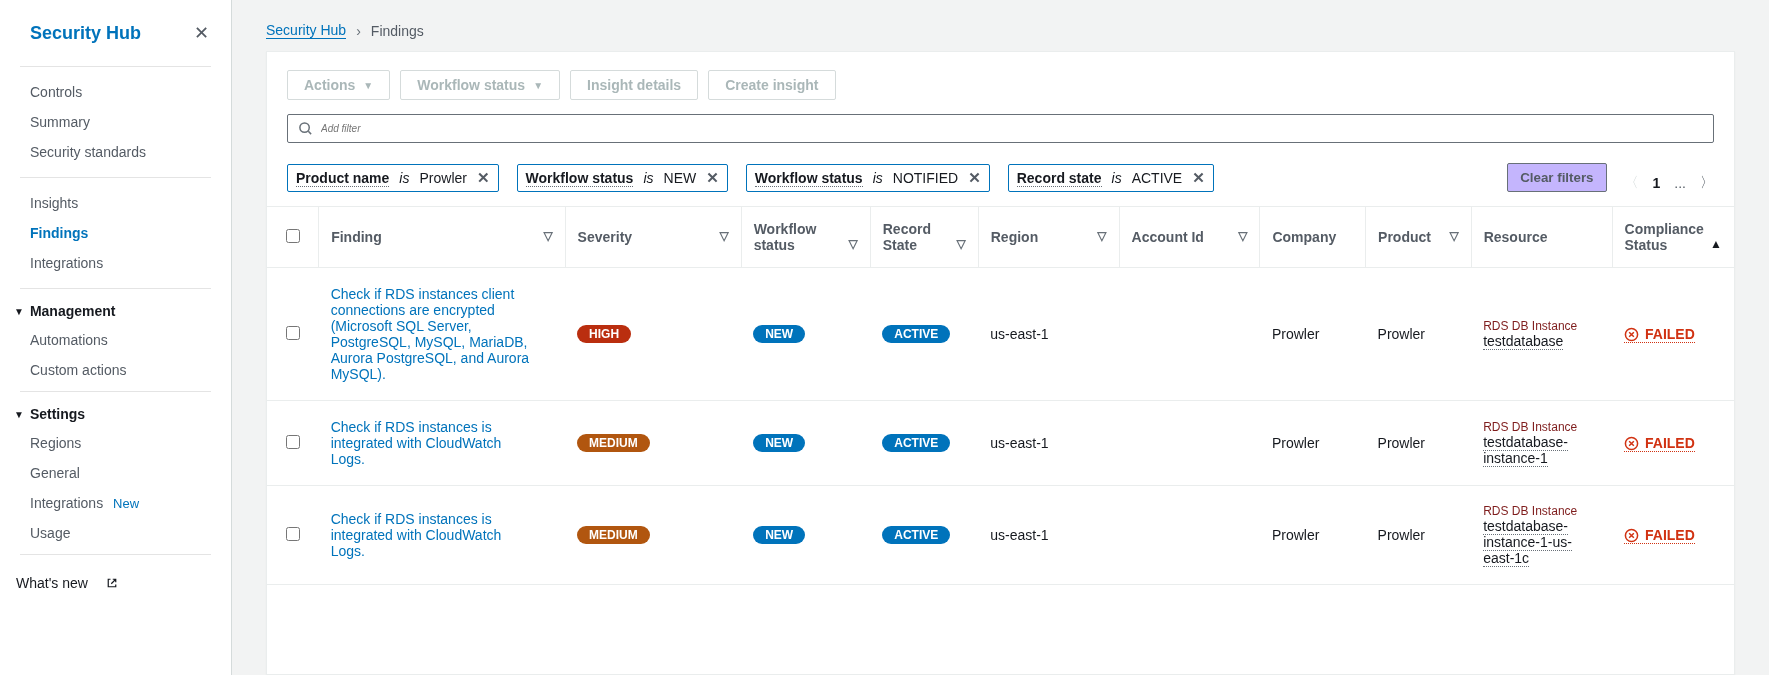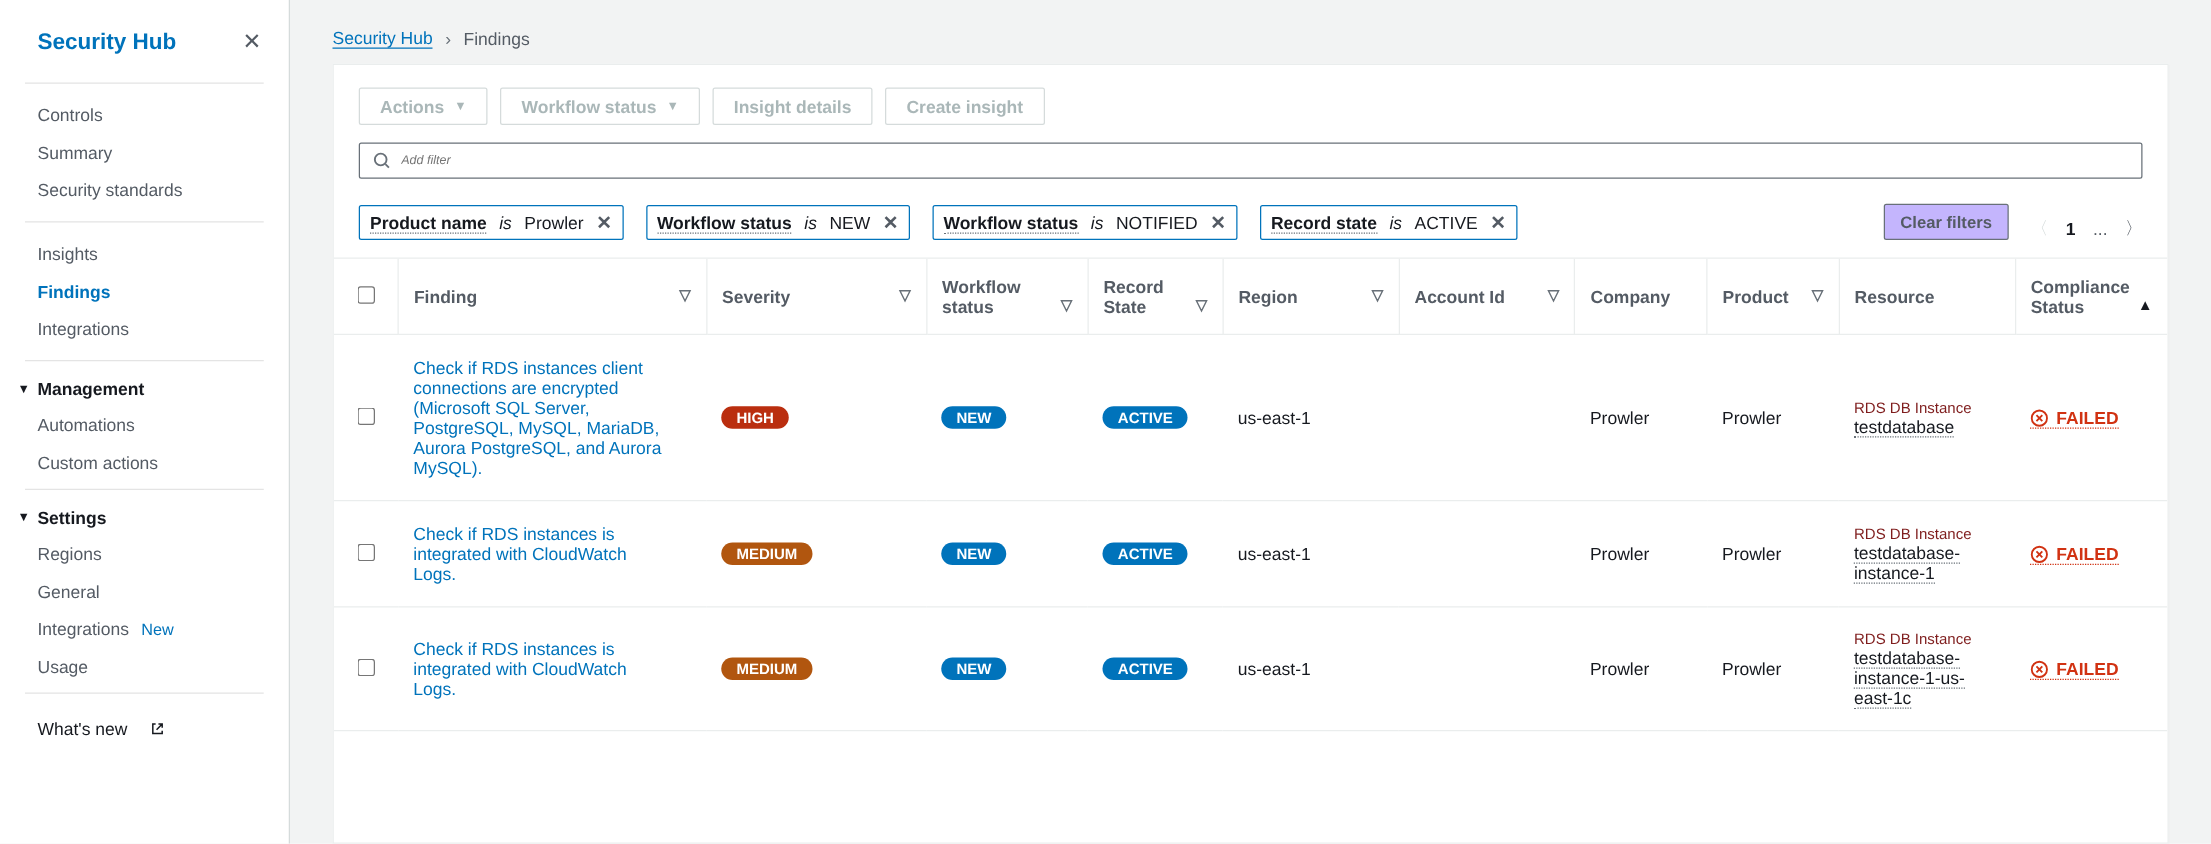--- a/index.html
+++ b/index.html
@@ -75,21 +75,21 @@
     margin-right: 6px;
     font-size: 10px;
     color:#16191f;
   }
   .nav-item .badge-new {
     color: #0073bb;
     margin-left: 6px;
     font-size: 13px;
   }
   .whats-new {
-    padding: 14px 30px;
+    padding: 14px 16px;
     color: #16191f;
     cursor: pointer;
     display:flex;
     align-items:center;
     gap:18px;
   }
   .ext-icon {
     width:12px;height:12px;
   }
   

